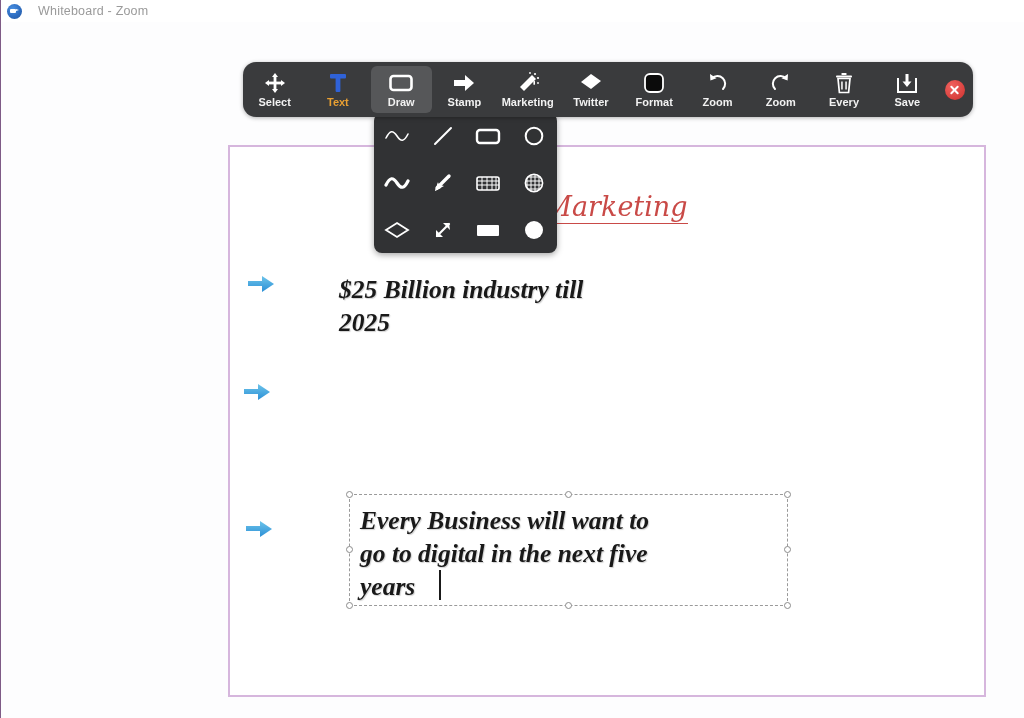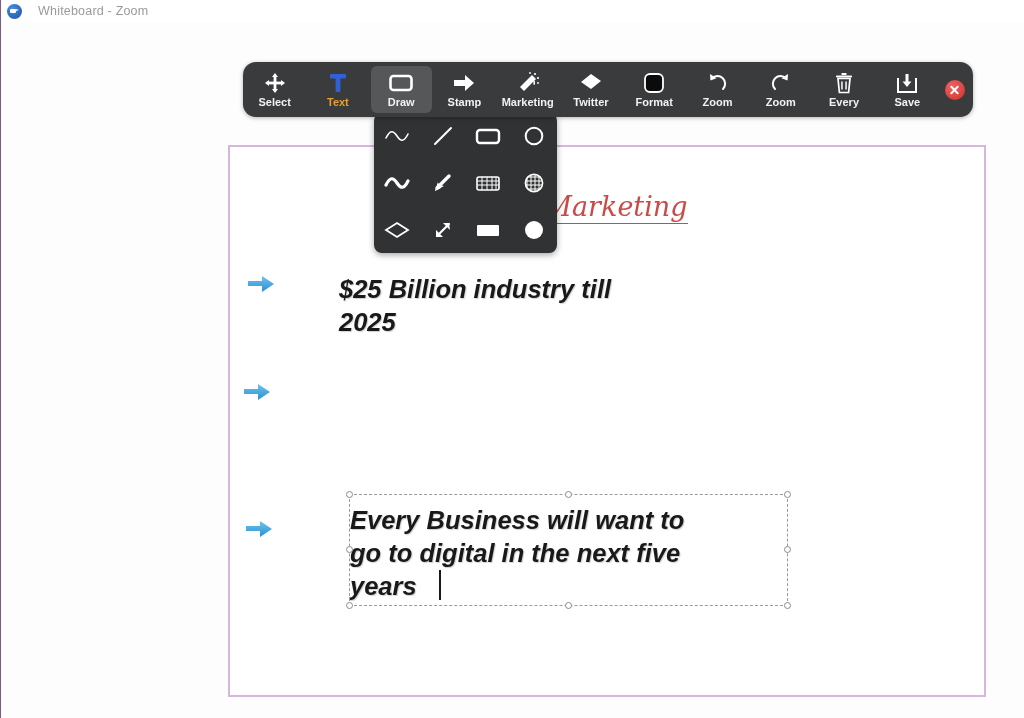--- a/index.html
+++ b/index.html
@@ -180,21 +180,21 @@
     padding-bottom: 1px;
   }
 
   .arrow-stamp {
     position: absolute;
     width: 30px; height: 22px;
   }
 
   .bullet-text {
     position: absolute;
-    font-family: Liberation Sans, sans-serif;
+    font-family: Liberation Serif, serif;
     font-weight: bold;
     font-style: italic;
     font-size: 25.5px;
     line-height: 33px;
     color: #191919;
     white-space: pre-line;
     text-shadow: 1px 1px 1px rgba(150,150,150,.45);
   }
 
   
@@ -275,21 +275,21 @@
       <svg width="30" height="22" viewBox="0 0 30 22">
         <defs>
           <linearGradient id="ag3" x1="0" y1="0" x2="0" y2="1">
             <stop offset="0%" stop-color="#6dc4ea"></stop>
               <stop offset="100%" stop-color="#2b8fd6"></stop>
           </linearGradient>
         </defs>
         <path d="M2 8 L16 8 L16 3 L28 11 L16 19 L16 13 L2 13 Z" fill="url(#ag3)"></path>
       </svg>
     </div>
-    <div class="bullet-text" style="left:120px; top:357px; width:450px;">Every Business will want to
+    <div class="bullet-text" style="left:130px; top:357px; width:450px;">Every Business will want to
 go to digital in the next five
 years</div>
   </div>
 
   <div id="selection-box">
     <div class="handle h-tl"></div>
     <div class="handle h-tm"></div>
     <div class="handle h-tr"></div>
     <div class="handle h-ml"></div>
     <div class="handle h-mr"></div>

